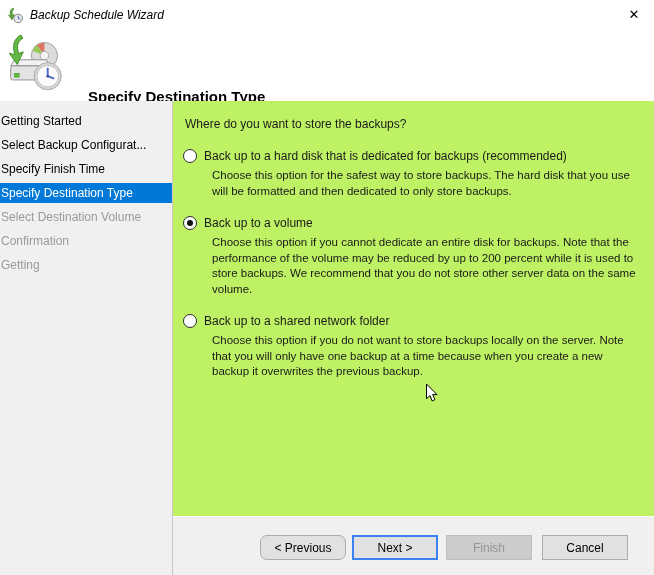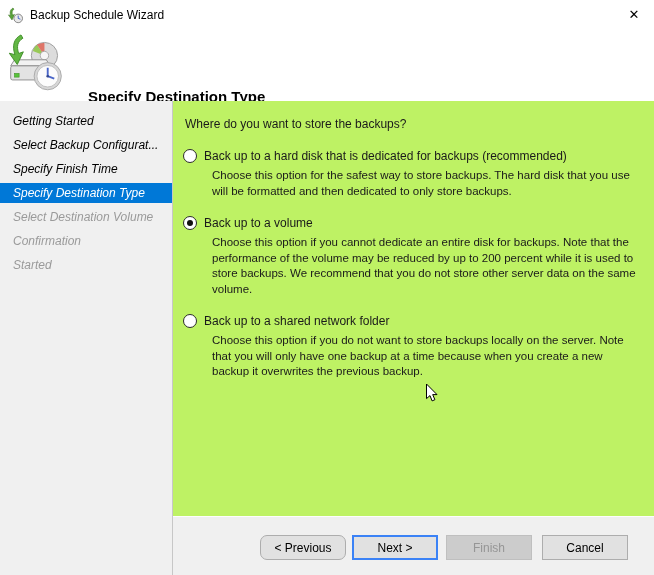--- a/index.html
+++ b/index.html
@@ -4,31 +4,31 @@
 <style>
   * { margin:0; padding:0; box-sizing:border-box; }
   html,body { width:654px; height:575px; }
   body { font-family:"Liberation Sans", sans-serif; font-size:12px; color:#1a1a1a; background:#f0f0f0; }
 
   .window { position:relative; width:654px; height:575px; background:#f0f0f0; overflow:hidden; outline:1px solid #9b9b9b; outline-offset:-1px; }
 
   
   .titlebar { position:absolute; left:0; top:0; width:654px; height:30px; background:#ffffff; display:flex; align-items:center; }
   .titlebar .app-icon { width:17px; height:17px; margin-left:7px; }
-  .titlebar .title { margin-left:6px; font-size:12px; color:#000; }
+  .titlebar .title { margin-left:6px; font-size:12px; color:#000;font-style:italic; }
   .close-btn { position:absolute; right:0; top:0; width:40px; height:29px; display:flex; align-items:center; justify-content:center; background:transparent; border:0; cursor:pointer; font-size:13px; color:#000; }
 
   
   .header { position:absolute; left:0; top:30px; width:654px; height:71px; background:#ffffff; }
   .header .wizard-icon { position:absolute; left:6px; top:3px; width:60px; height:62px; }
   .header .page-title { position:absolute; left:88px; top:58px; font-size:15px; font-weight:700; color:#000; }
 
   
   .sidebar { position:absolute; left:0; top:101px; width:173px; bottom:0; background:#f0f0f0; border-right:1px solid #c7c7c7; padding-top:8px; }
-  .side-item { height:24px; display:flex; align-items:center; padding-left:13px; color:#000; cursor:default;font-style:italic; }
+  .side-item { height:24px; display:flex; align-items:center; padding-left:1px; color:#000; cursor:default; }
   .side-item.active { background:#0078d7; color:#ffffff; height:20px; margin:2px 0; }
   .side-item.pending { color:#9a9a9a; }
 
   
   .content { position:absolute; left:173px; top:101px; right:0; bottom:59px; background:#bef264; padding:16px 14px 0 12px; }
   .question { line-height:15px; margin-bottom:5px; }
   .option { margin-top:16px; }
   .opt-head { display:flex; align-items:center; height:16px; margin-left:-2px; cursor:default; }
   .radio { width:14px; height:14px; border:1px solid #2b2b2b; border-radius:50%; background:#fff; position:relative; flex:0 0 auto; }
   .radio.selected::after { content:""; position:absolute; left:3px; top:3px; width:6px; height:6px; border-radius:50%; background:#111; }
@@ -86,21 +86,21 @@
     <div class="page-title">Specify Destination Type</div>
   </div>
 
   <div class="sidebar">
     <div class="side-item">Getting Started</div>
     <div class="side-item">Select Backup Configurat...</div>
     <div class="side-item">Specify Finish Time</div>
     <div class="side-item active">Specify Destination Type</div>
     <div class="side-item pending">Select Destination Volume</div>
     <div class="side-item pending">Confirmation</div>
-    <div class="side-item pending">Started</div>
+    <div class="side-item pending">Getting</div>
   </div>
 
   <div class="content">
     <div class="question">Where do you want to store the backups?</div>
 
     <div class="option">
       <div class="opt-head">
         <span class="radio"></span>
         <span class="opt-label">Back up to a hard disk that is dedicated for backups (recommended)</span>
       </div>

